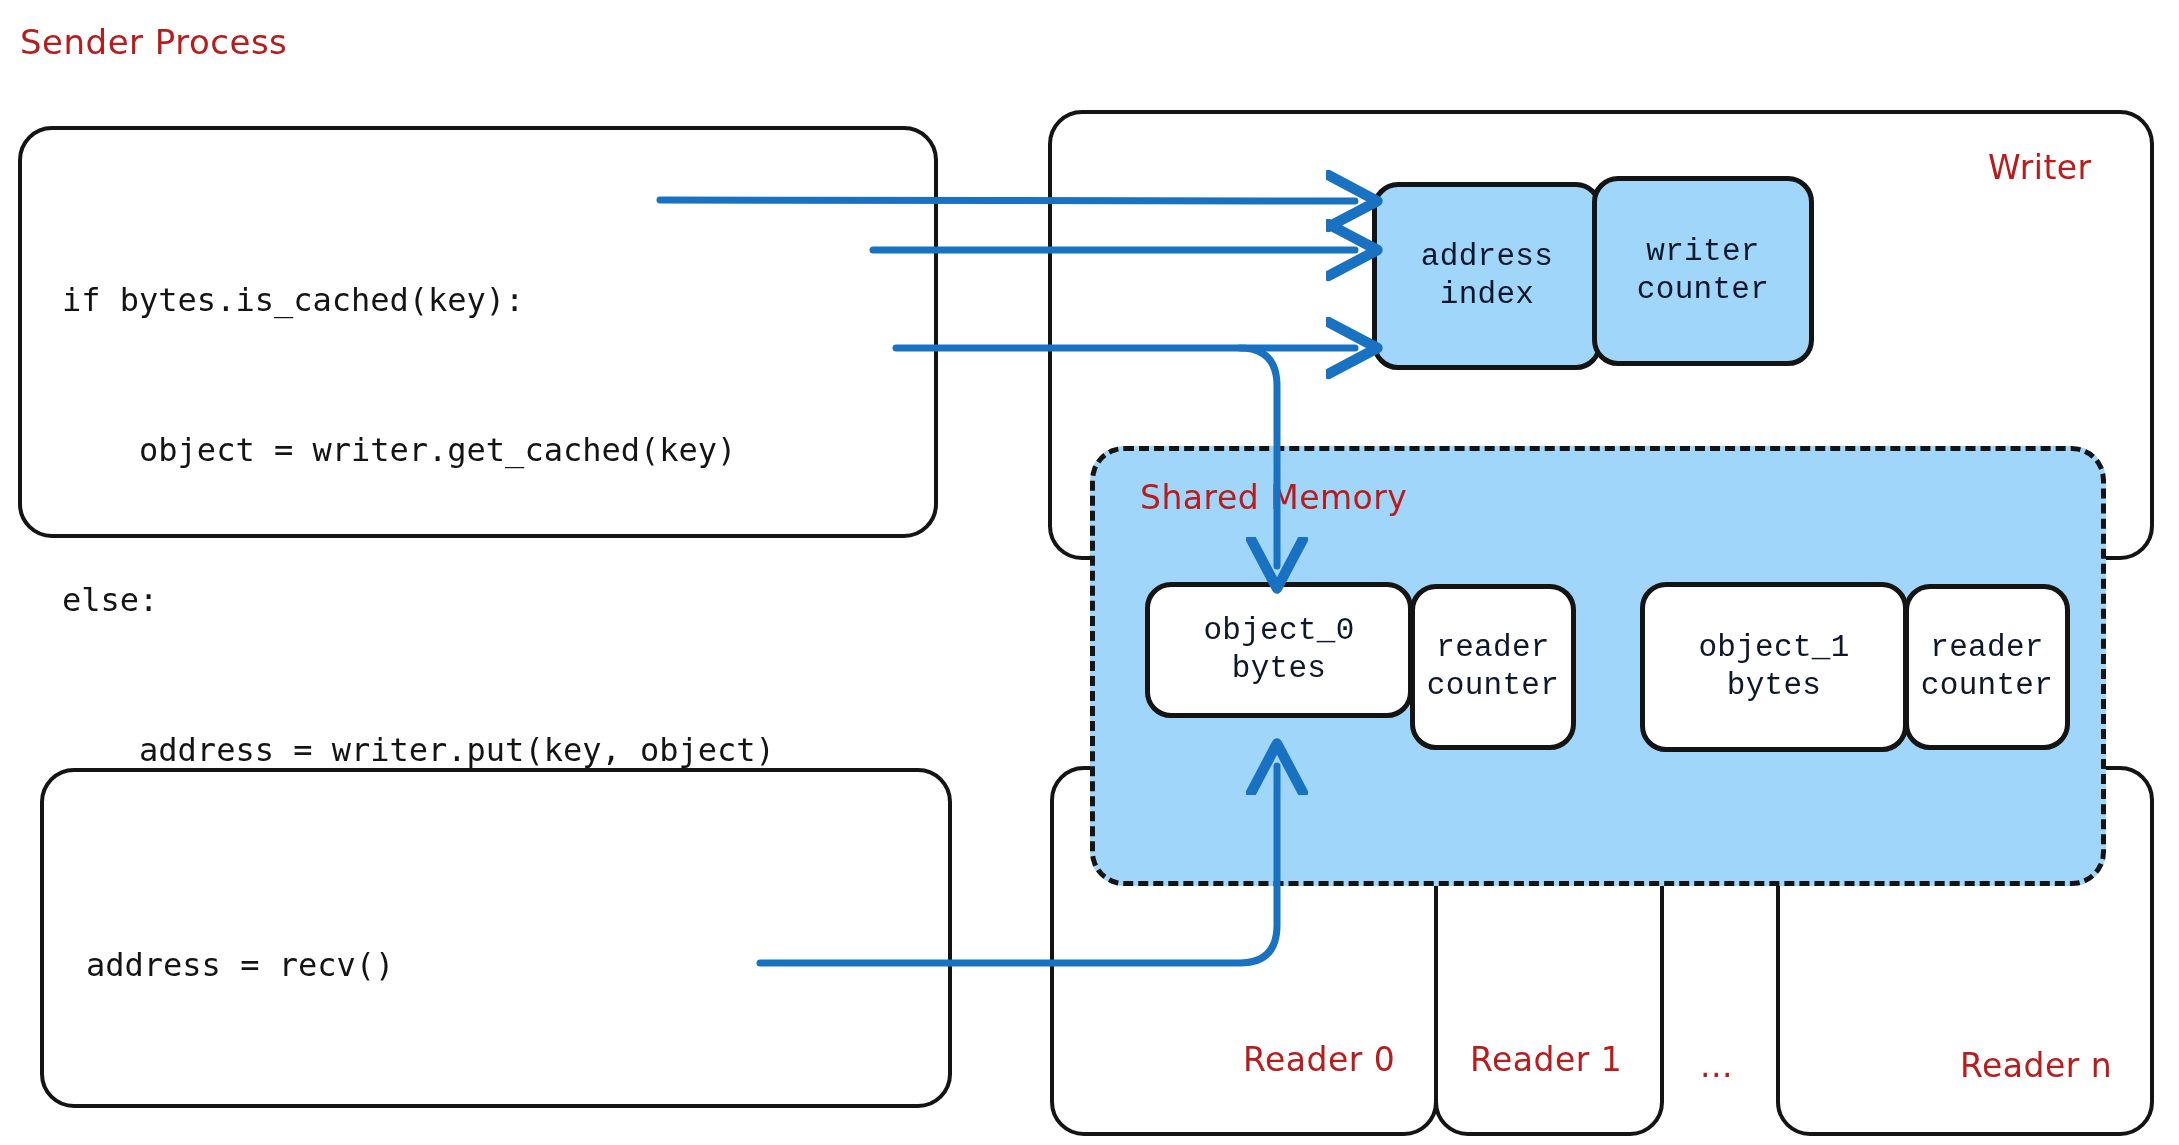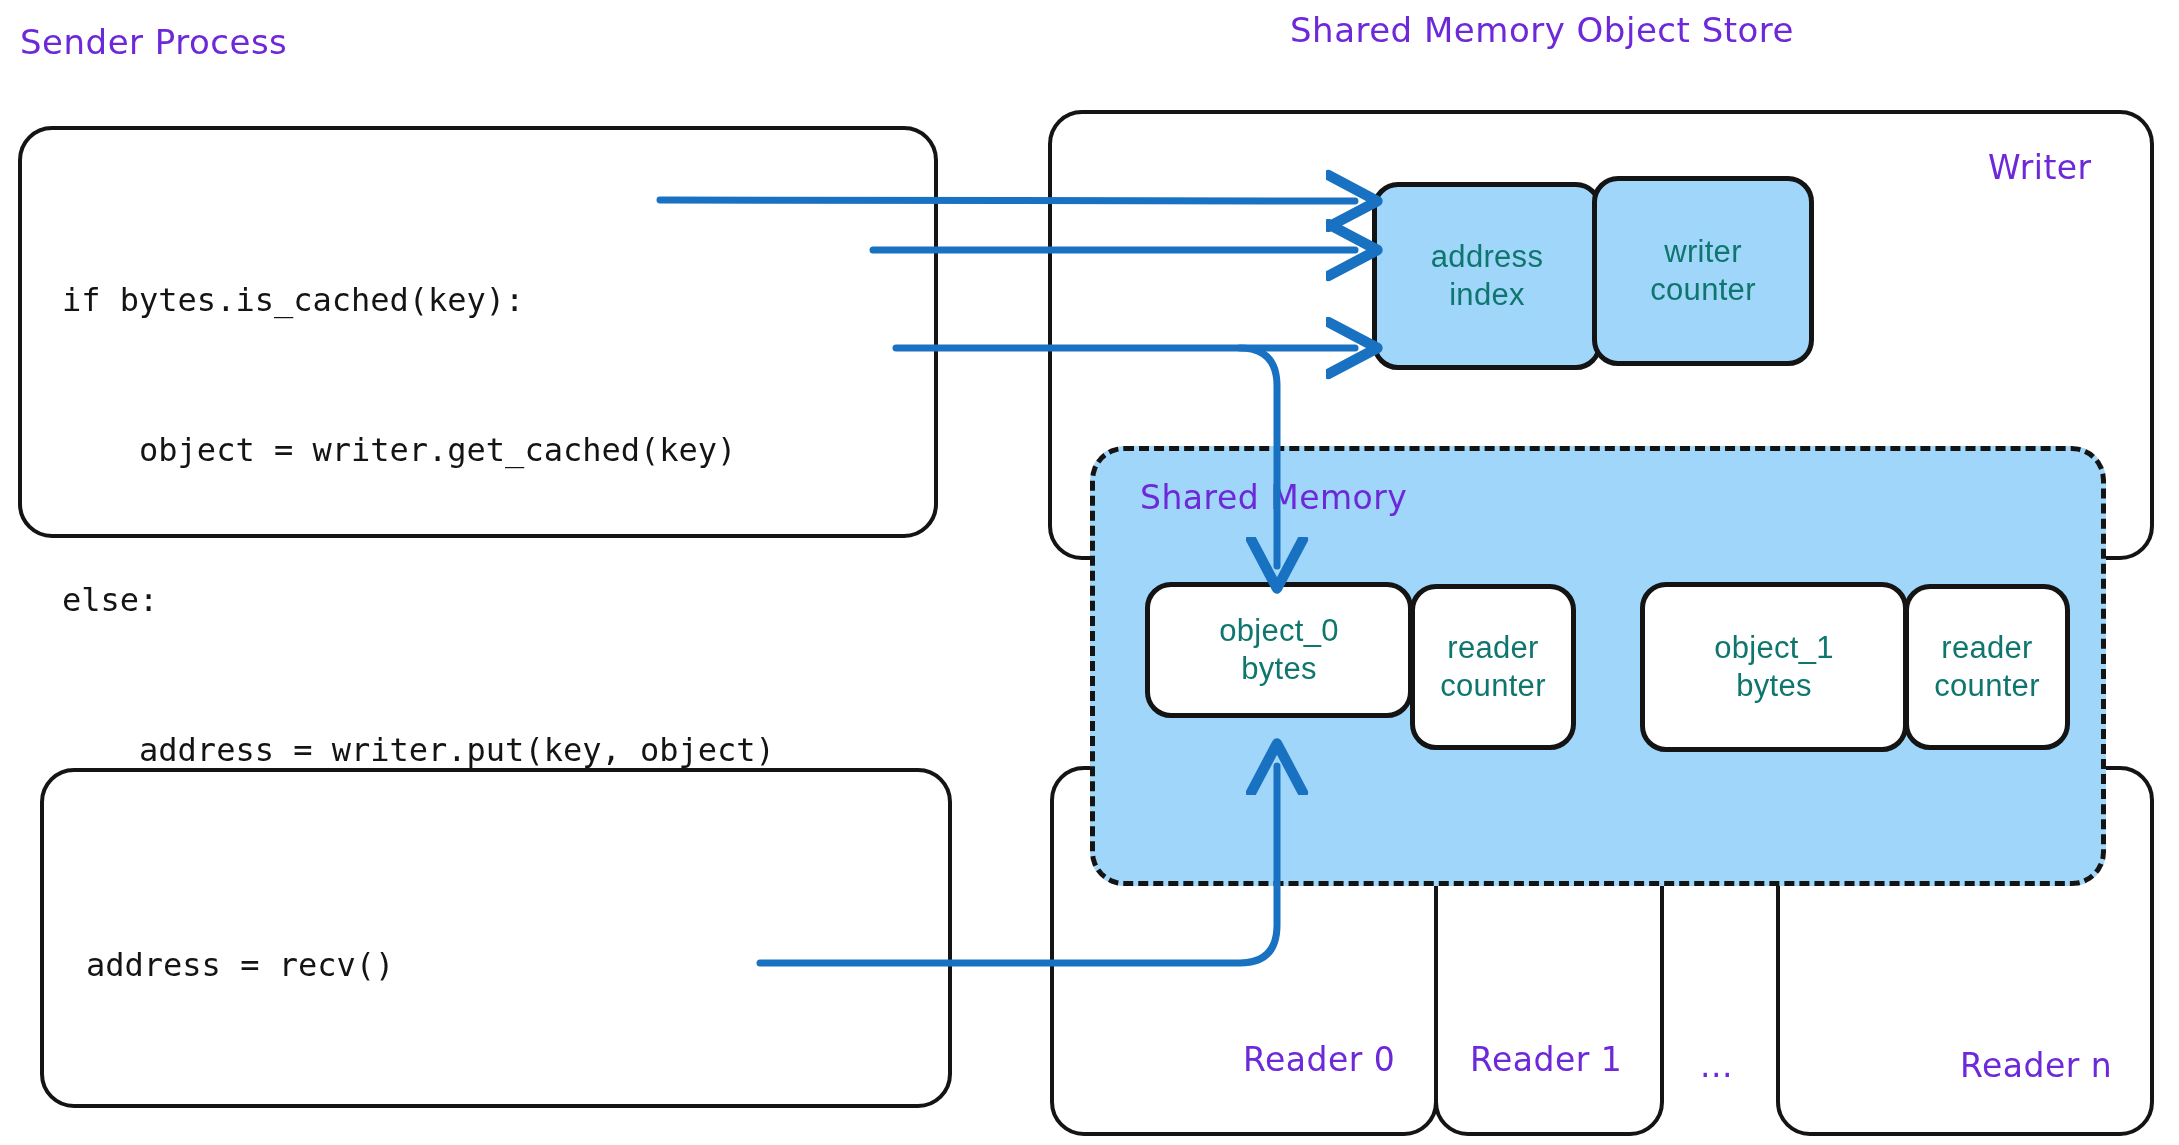--- a/index.html
+++ b/index.html
@@ -12,21 +12,21 @@
     width: 2179px;
     height: 1145px;
     background: #ffffff;
     overflow: hidden;
     font-family: "DejaVu Sans", sans-serif;
   }
 
   
   .label {
     position: absolute;
-    color: #6d28d9;
+    color: #b91c1c;
     font-family: "DejaVu Sans", sans-serif;
     white-space: nowrap;
     letter-spacing: 0.5px;
   }
   .title-label {
     font-size: 34px;
     font-weight: 400;
   }
   .corner-label {
     font-size: 33px;
@@ -54,23 +54,23 @@
     position: absolute;
     box-sizing: border-box;
     border: 5px solid #141414;
     border-radius: 26px;
     display: flex;
     flex-direction: column;
     align-items: center;
     justify-content: center;
     text-align: right;
     line-height: 1.24;
-    font-family: Liberation Sans, sans-serif;
+    font-family: Liberation Mono, monospace;
     font-size: 31px;
-    color: #0f766e;
+    color: #0f172a;
     letter-spacing: 0.3px;
   }
   .chip.blue { background: #9fd6fa; }
   .chip.white { background: #ffffff; }
 
   
   .code {
     position: absolute;
     font-family: "DejaVu Sans Mono", monospace;
     font-size: 32px;
@@ -90,21 +90,20 @@
     pointer-events: none;
   }
 </style>
 </head>
 <body>
 
 <div id="canvas">
 
   <div class="label title-label" style="left:20px; top:22px;">Sender Process</div>
 
-  <div class="label title-label" style="left:1290px; top:10px;">Shared Memory Object Store</div>
 
 
   <div class="rbox white-fill" style="left:18px; top:126px; width:920px; height:412px;"></div>
 
   <div class="code" style="left:62px; top:175px;">
     <span class="code-line">if bytes.is_cached(key):</span>
     <span class="code-line">    object = writer.get_cached(key)</span>
     <span class="code-line">else:</span>
     <span class="code-line">    address = writer.put(key, object)</span>
     <span class="code-line"></span>

